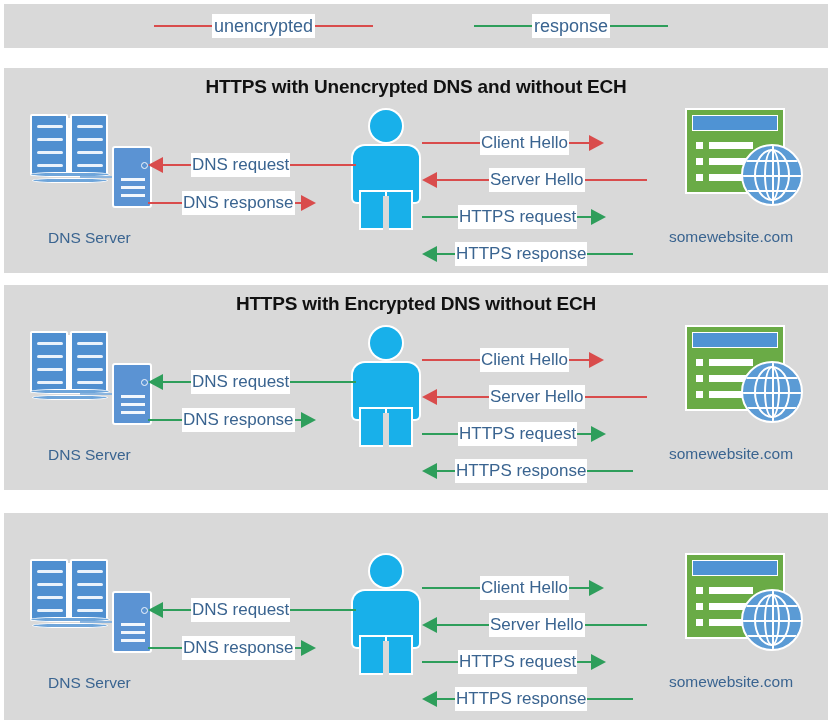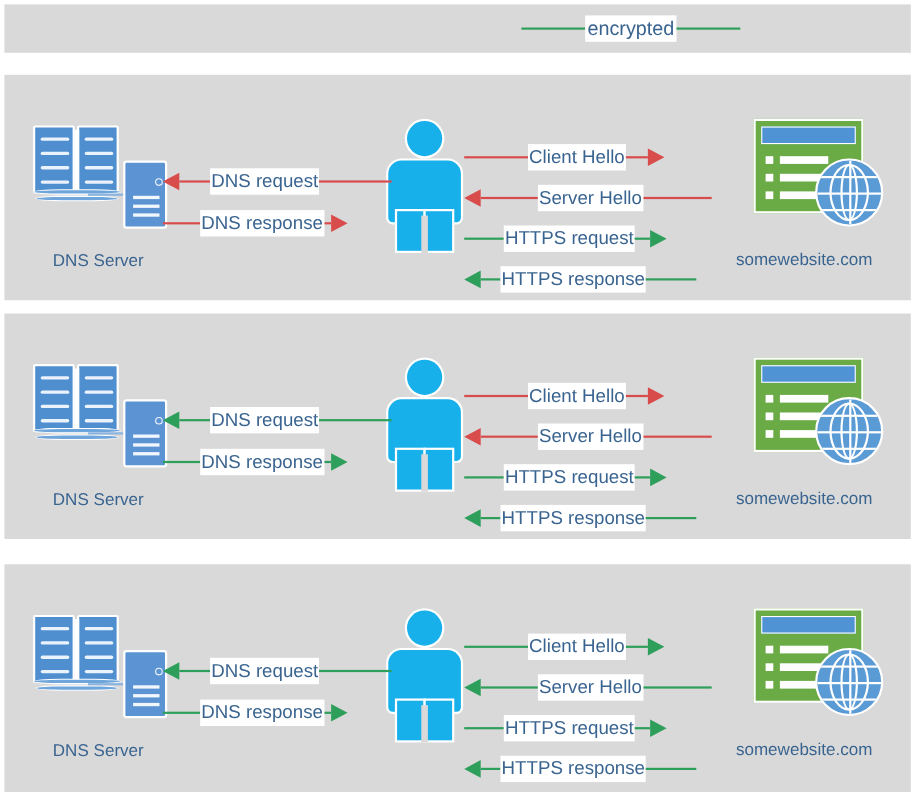--- a/index.html
+++ b/index.html
@@ -113,28 +113,34 @@
     background:#5b9bd5;border:2px solid #ffffff;box-sizing:border-box;overflow:hidden;
   }
   .g-h{position:absolute;left:0;width:100%;height:2px;background:#ffffff;}
   .g-v{position:absolute;top:0;height:100%;width:2px;background:#ffffff;}
   .g-e{position:absolute;top:3px;height:52px;border:2px solid #ffffff;border-radius:50%;box-sizing:border-box;background:transparent;}
 </style>
 </head>
 <body>
 
 <div class="panel" id="legend-panel">
+  <div class="legend-item" style="left:150px;">
+    <div class="legend-line"></div>
+    <span class="legend-label">unencrypted</span>
+    <div class="legend-line"></div>
+  </div>
   <div class="legend-item" style="left:470px;">
     <div class="legend-line green"></div>
-    <span class="legend-label">encrypted</span>
+    <span class="legend-label">response</span>
     <div class="legend-line green"></div>
   </div>
 </div>
 
 <div class="panel" id="panel-1">
+  <div class="panel-title">HTTPS with Unencrypted DNS and without ECH</div>
 <div class="dns" style="left: 26px; top: 44px;">
       <div class="book">
         <div class="book-half l">
           <div class="book-line" style="top:9px"></div>
           <div class="book-line" style="top:22px"></div>
           <div class="book-line" style="top:35px"></div>
           <div class="book-line" style="top:48px"></div>
         </div>
         <div class="book-half r">
           <div class="book-line" style="top:9px"></div>
@@ -216,20 +222,21 @@
     </div>
     <div class="arrow-row" style="left: 418px; top: 173px;">
       <div class="head left green"></div>
       <div class="seg green" style="width: 18px;"></div>
       <span class="arrow-label">HTTPS response</span>
       <div class="seg green" style="width: 46px;"></div>
     </div>
   </div>
 
 <div class="panel" id="panel-2">
+  <div class="panel-title">HTTPS with Encrypted DNS without ECH</div>
 <div class="dns" style="left: 26px; top: 44px;">
       <div class="book">
         <div class="book-half l">
           <div class="book-line" style="top:9px"></div>
           <div class="book-line" style="top:22px"></div>
           <div class="book-line" style="top:35px"></div>
           <div class="book-line" style="top:48px"></div>
         </div>
         <div class="book-half r">
           <div class="book-line" style="top:9px"></div>

